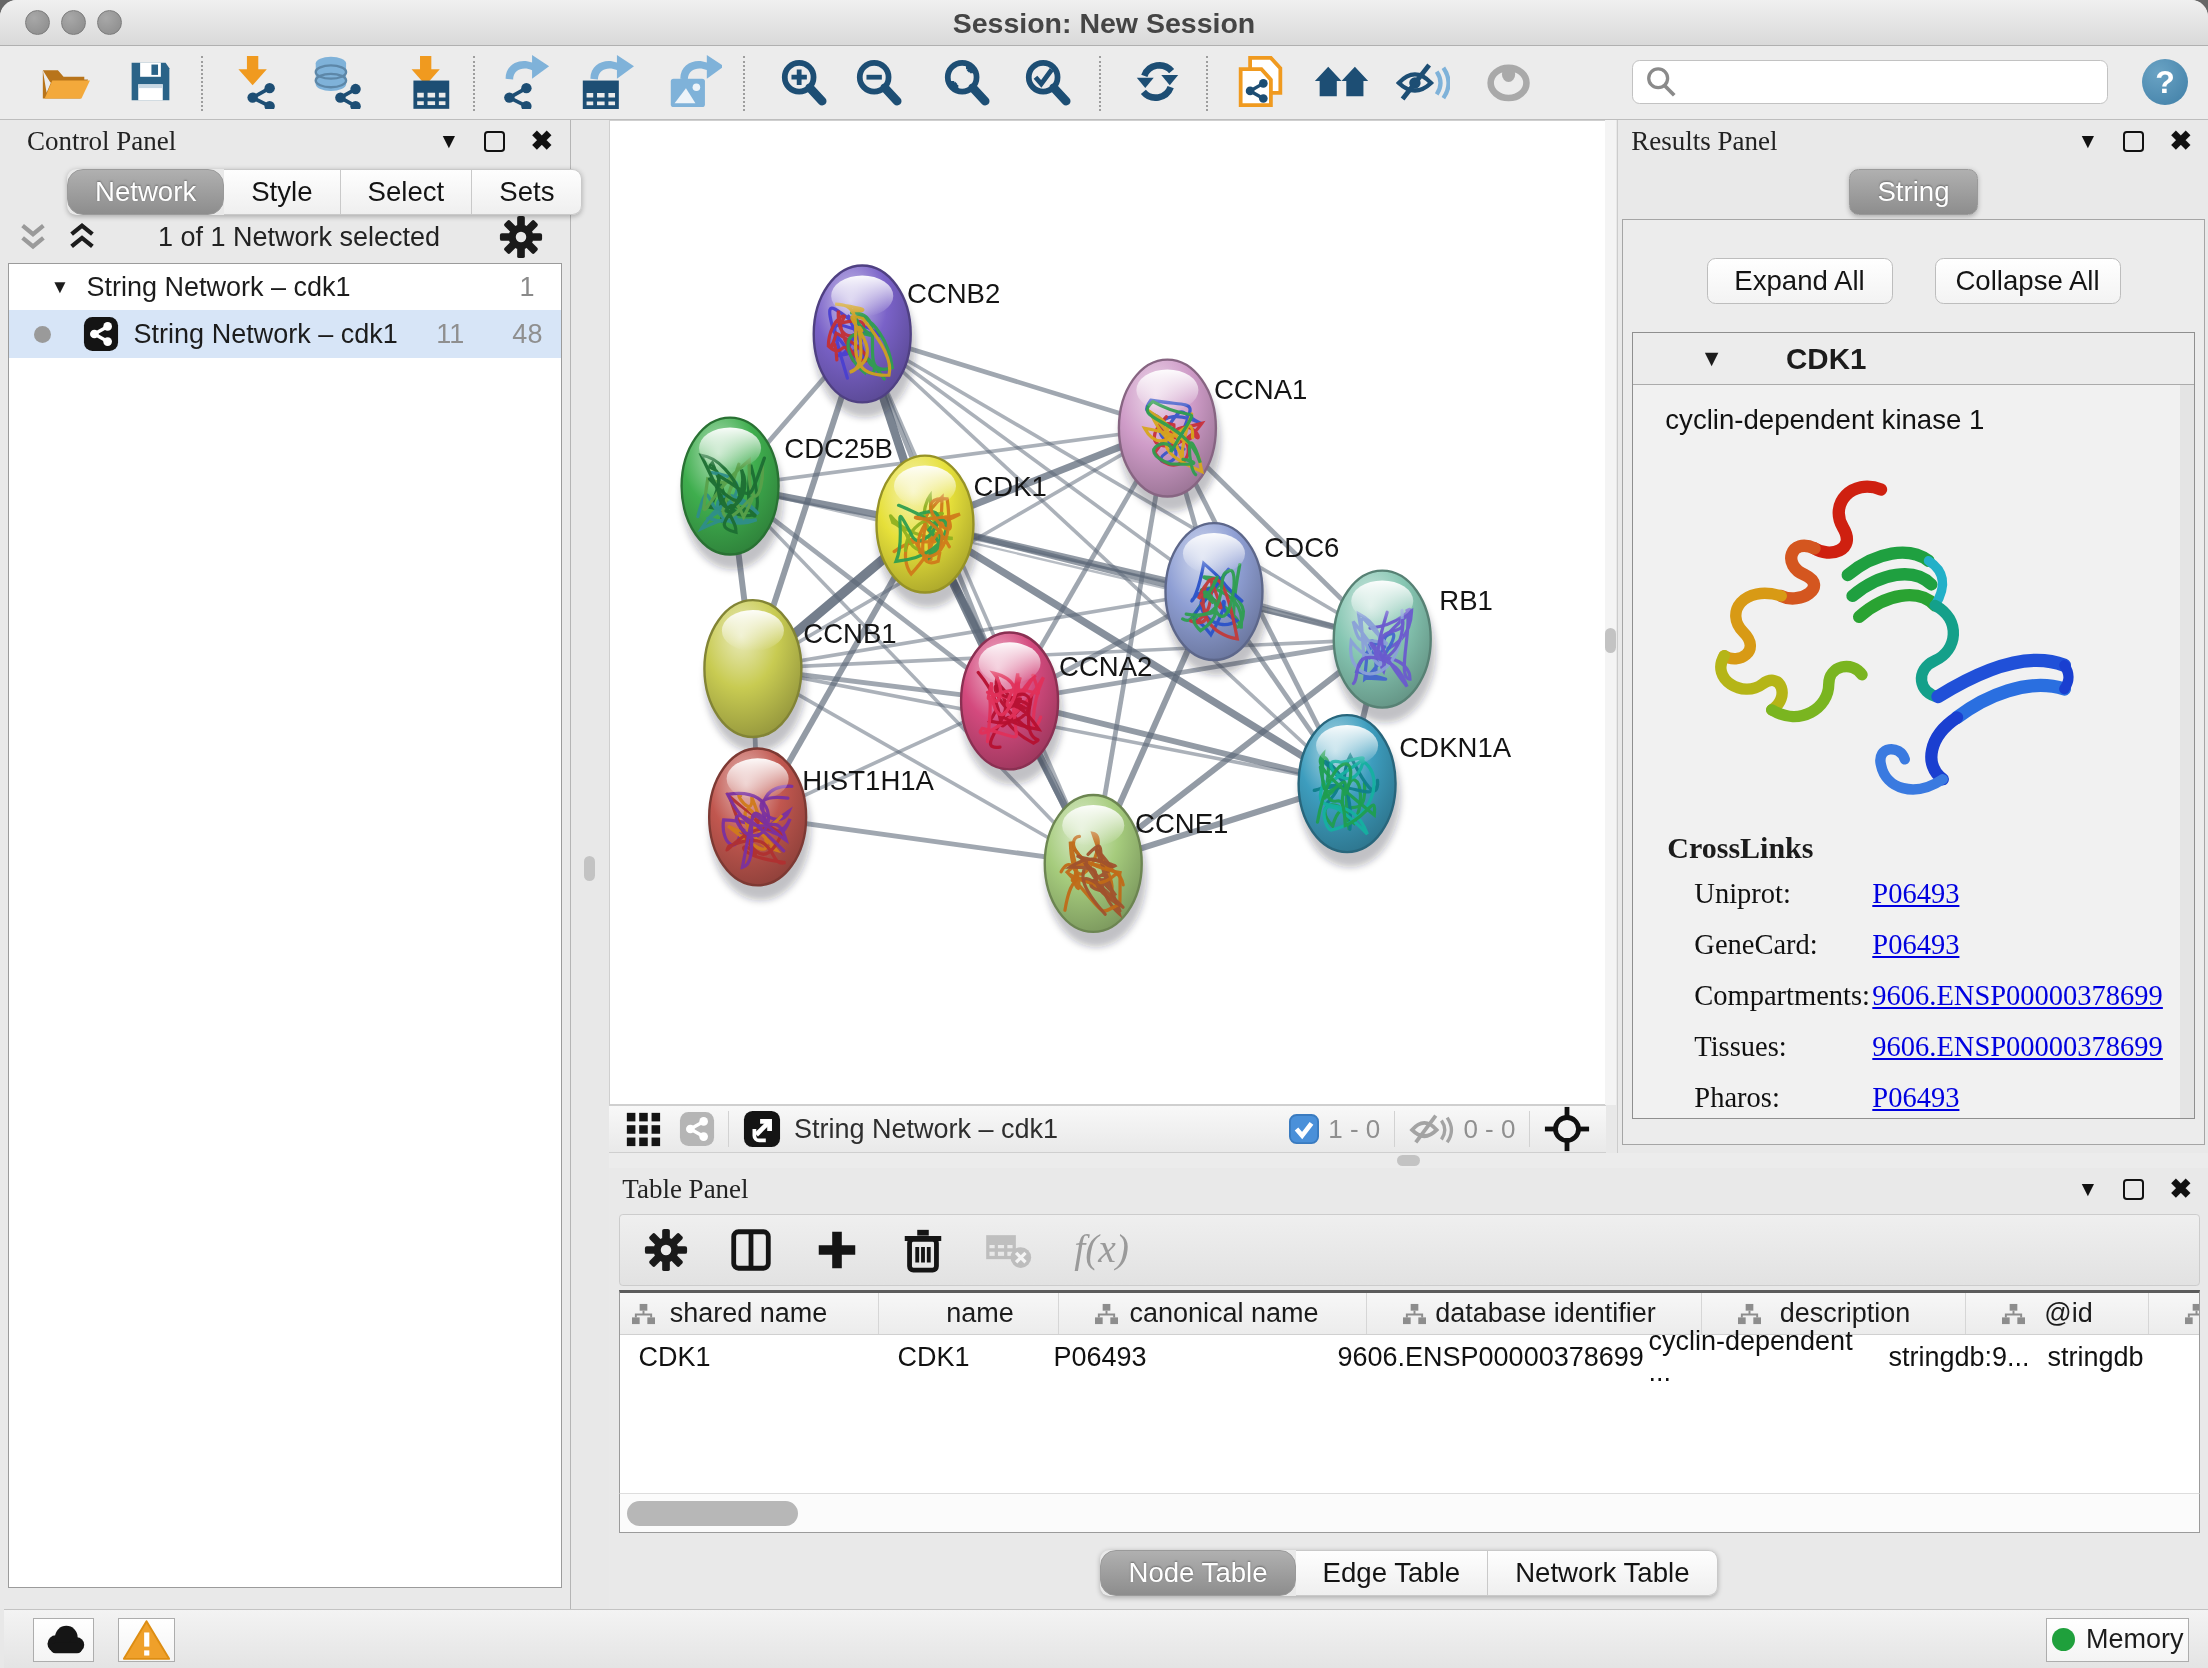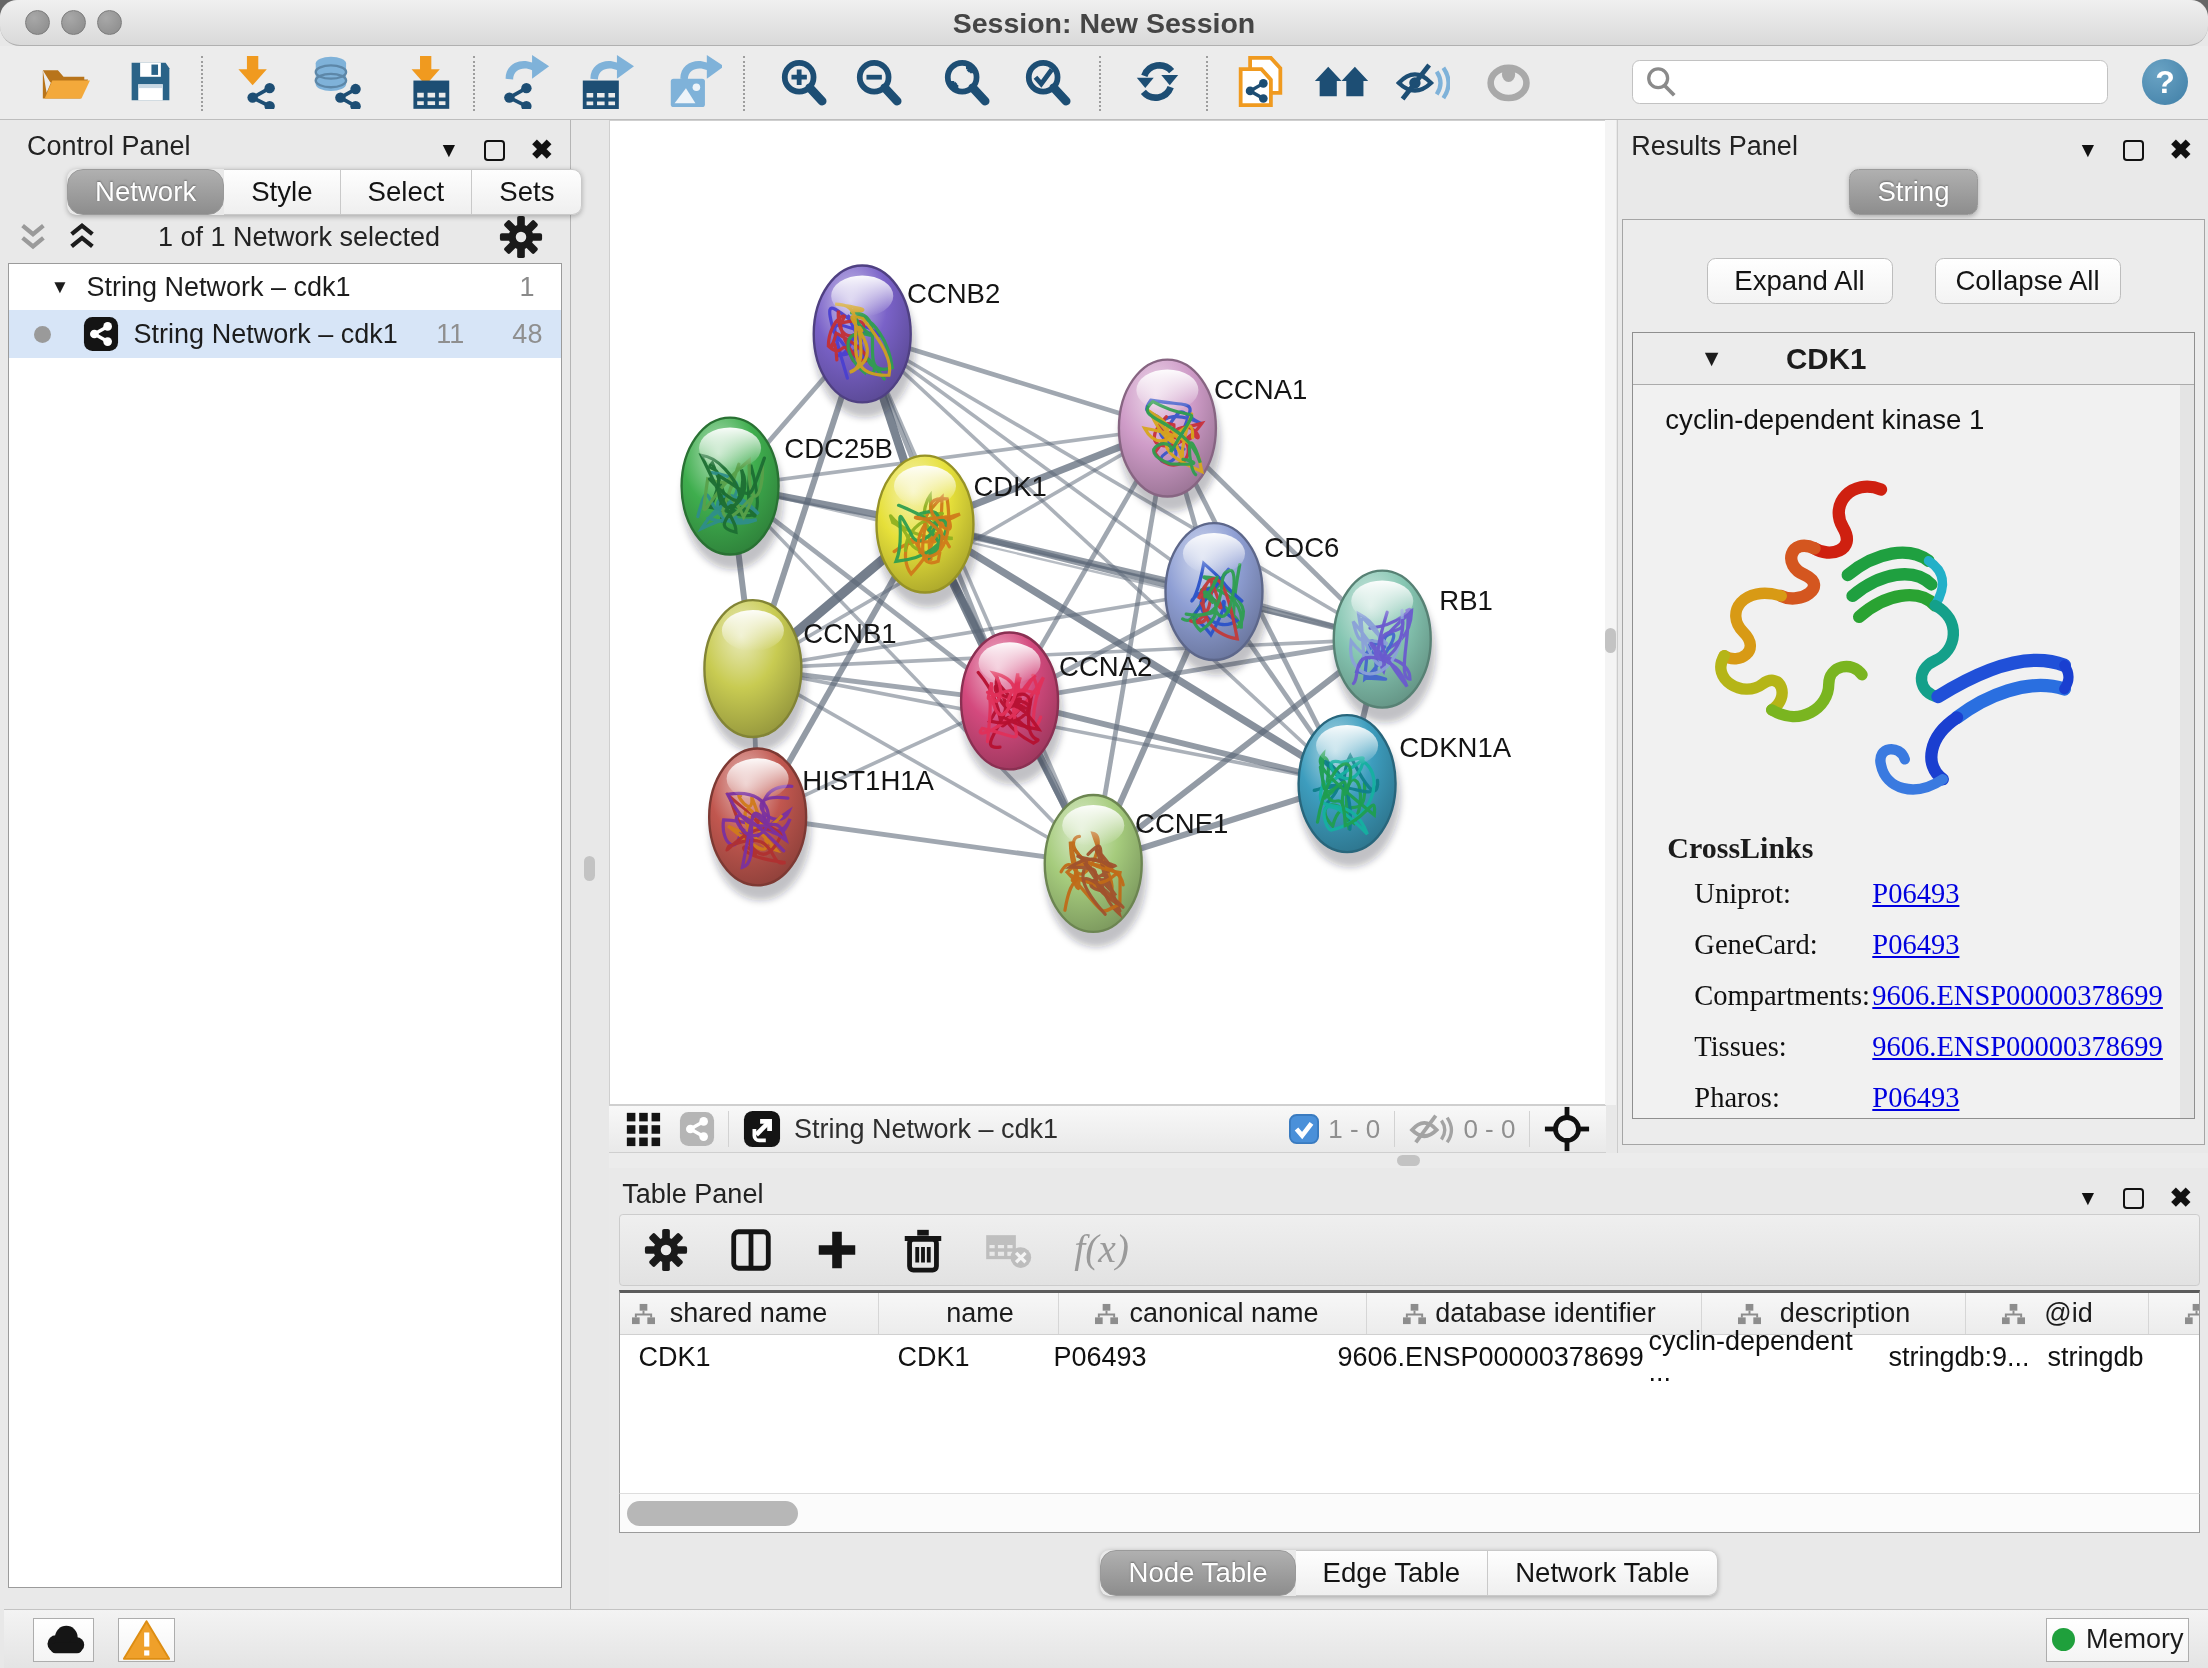--- a/index.html
+++ b/index.html
@@ -2,40 +2,40 @@
 <html style="font-size:15px"><head>
 <meta charset="utf-8">
 <style>
   html,body{margin:0;padding:0;background:#666;}
   *{box-sizing:border-box;}
   .window{position:relative;width:2208px;height:1668px;background:#e8e8e8;
     font-family:"Liberation Sans",sans-serif;color:#1c1c1c;overflow:hidden;
     border-radius:17px 17px 0 0;}
   
   .titlebar{position:absolute;left:0;top:0;width:2208px;height:46px;
-    background:linear-gradient(#f0f0f0,#d9d9d9);border-bottom:1.9px solid #b0b0b0;border-radius:20px;}
+    background:linear-gradient(#f0f0f0,#d9d9d9);border-bottom:1.9px solid #b0b0b0;}
   .traffic{position:absolute;top:9.5px;width:25px;height:25px;border-radius:50%;
     background:radial-gradient(circle at 35% 30%,#a8a8a8,#8a8a8a);border:1px solid #7c7c7c;}
   .win-title{position:absolute;left:0;right:0;top:0;height:46px;line-height:46px;
     text-align:center;font-size:28.5px;font-weight:600;color:#454545;}
   
   .toolbar{position:absolute;left:0;top:46px;width:2208px;height:74px;
     background:#ececec;border-bottom:1.9px solid #bdbdbd;}
   .tb-btn{position:absolute;top:0;height:74px;width:84px;display:flex;
     align-items:center;justify-content:center;cursor:default;}
   .tb-sep{position:absolute;top:9.5px;height:55px;width:0;border-left:2.9px dotted #9d9d9d;}
   .searchbox{position:absolute;top:14.3px;height:44px;width:476px;background:#fff;
     border:1.9px solid #c2c2c2;border-radius:7.6px;display:flex;align-items:center;padding:0 11.4px;}
   .searchbox input{border:none;outline:none;font-size:26px;flex:1;margin-left:9.5px;
     font-family:"Liberation Sans",sans-serif;background:transparent;}
   .helpbtn{position:absolute;top:13.3px;width:46px;height:46px;border-radius:50%;
     background:radial-gradient(circle at 35% 30%,#6aa3c4,#3f7ea6);color:#fff;font-size:32px;
     font-weight:bold;display:flex;align-items:center;justify-content:center;}
   
-  .panel-header{height:42px;display:flex;align-items:flex-end;font-size:27px;color:#222;}
+  .panel-header{height:42px;display:flex;align-items:center;font-size:27px;color:#222;font-family:Liberation Serif, serif;}
   .win-icons{margin-left:auto;display:flex;align-items:center;gap:25px;padding-right:17px;}
   .w-caret{font-size:21px;color:#111;}
   .w-box{width:21px;height:21px;border:2.9px solid #111;border-radius:3.8px;}
   .w-close{font-size:27px;font-weight:bold;color:#111;line-height:21px;}
   .seg-group{display:inline-flex;border-radius:9.5px;box-shadow:0 1.9px 4.8px rgba(0,0,0,.25);}
   .seg-tab{display:inline-flex;align-items:center;justify-content:center;height:46px;
     padding:0 27px;font-size:27.6px;background:linear-gradient(#fefefe,#efefef);
     border:1.9px solid #c9c9c9;border-left-width:0;color:#141414;}
   .seg-tab:first-child{border-left-width:1.9px;border-radius:9.5px 0 0 9.5px;}
   .seg-tab:last-child{border-radius:0 9.5px 9.5px 0;}

